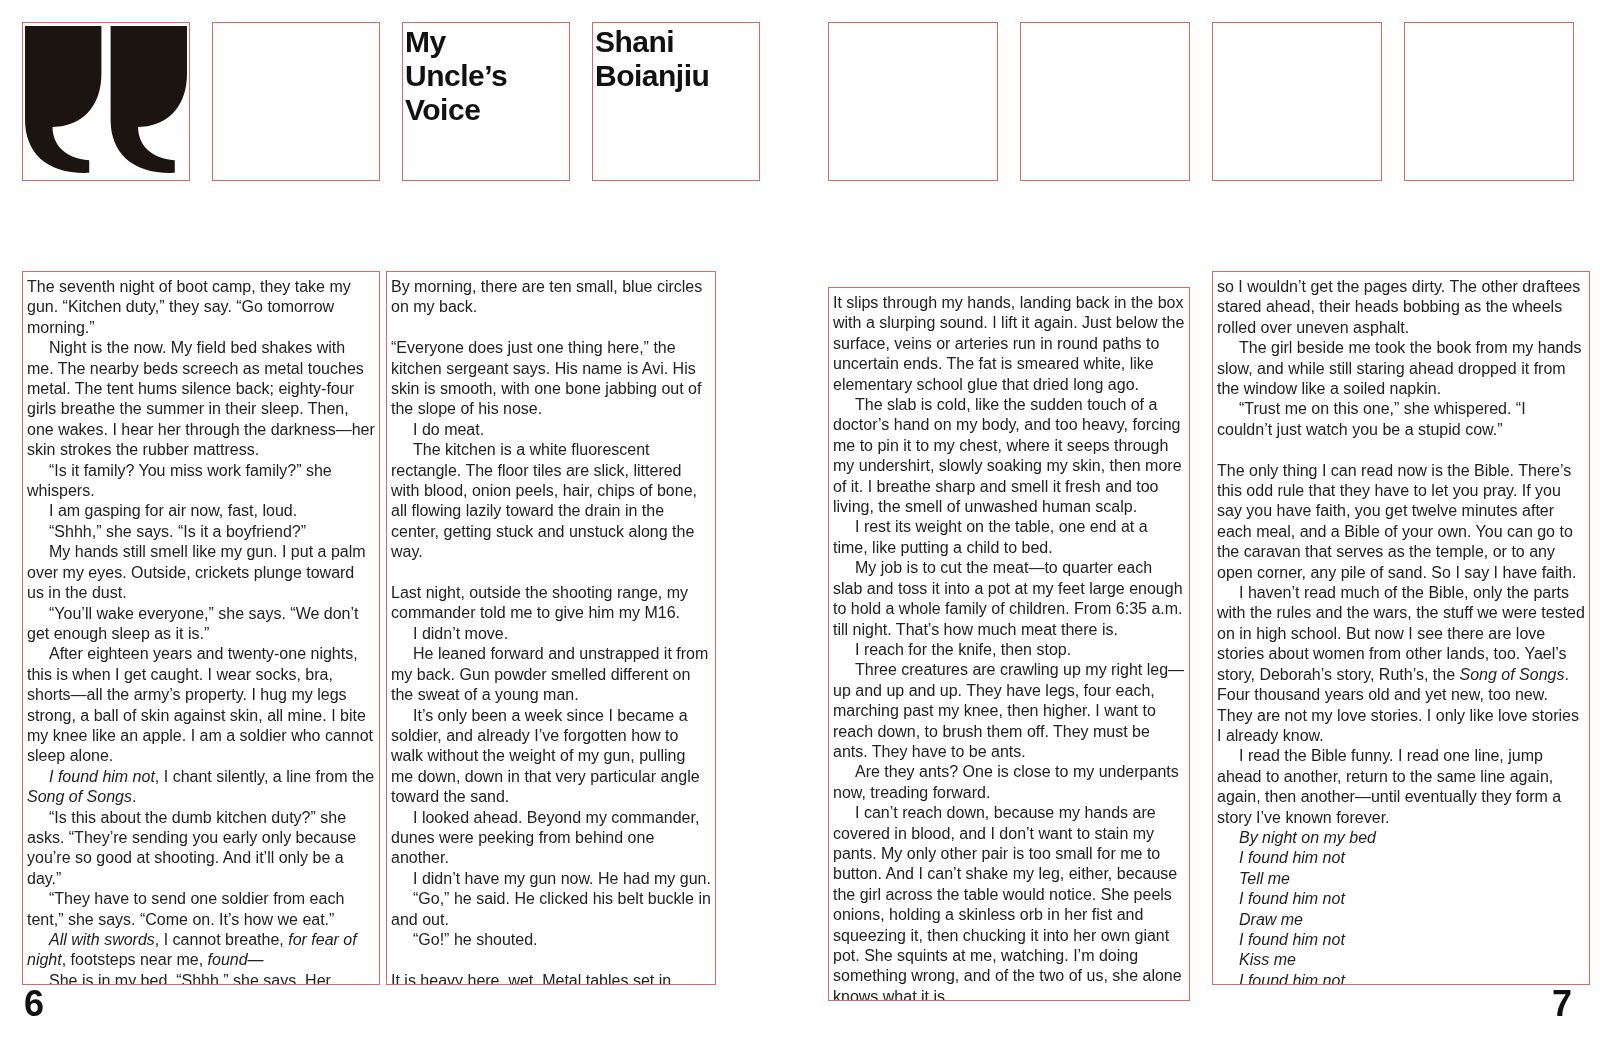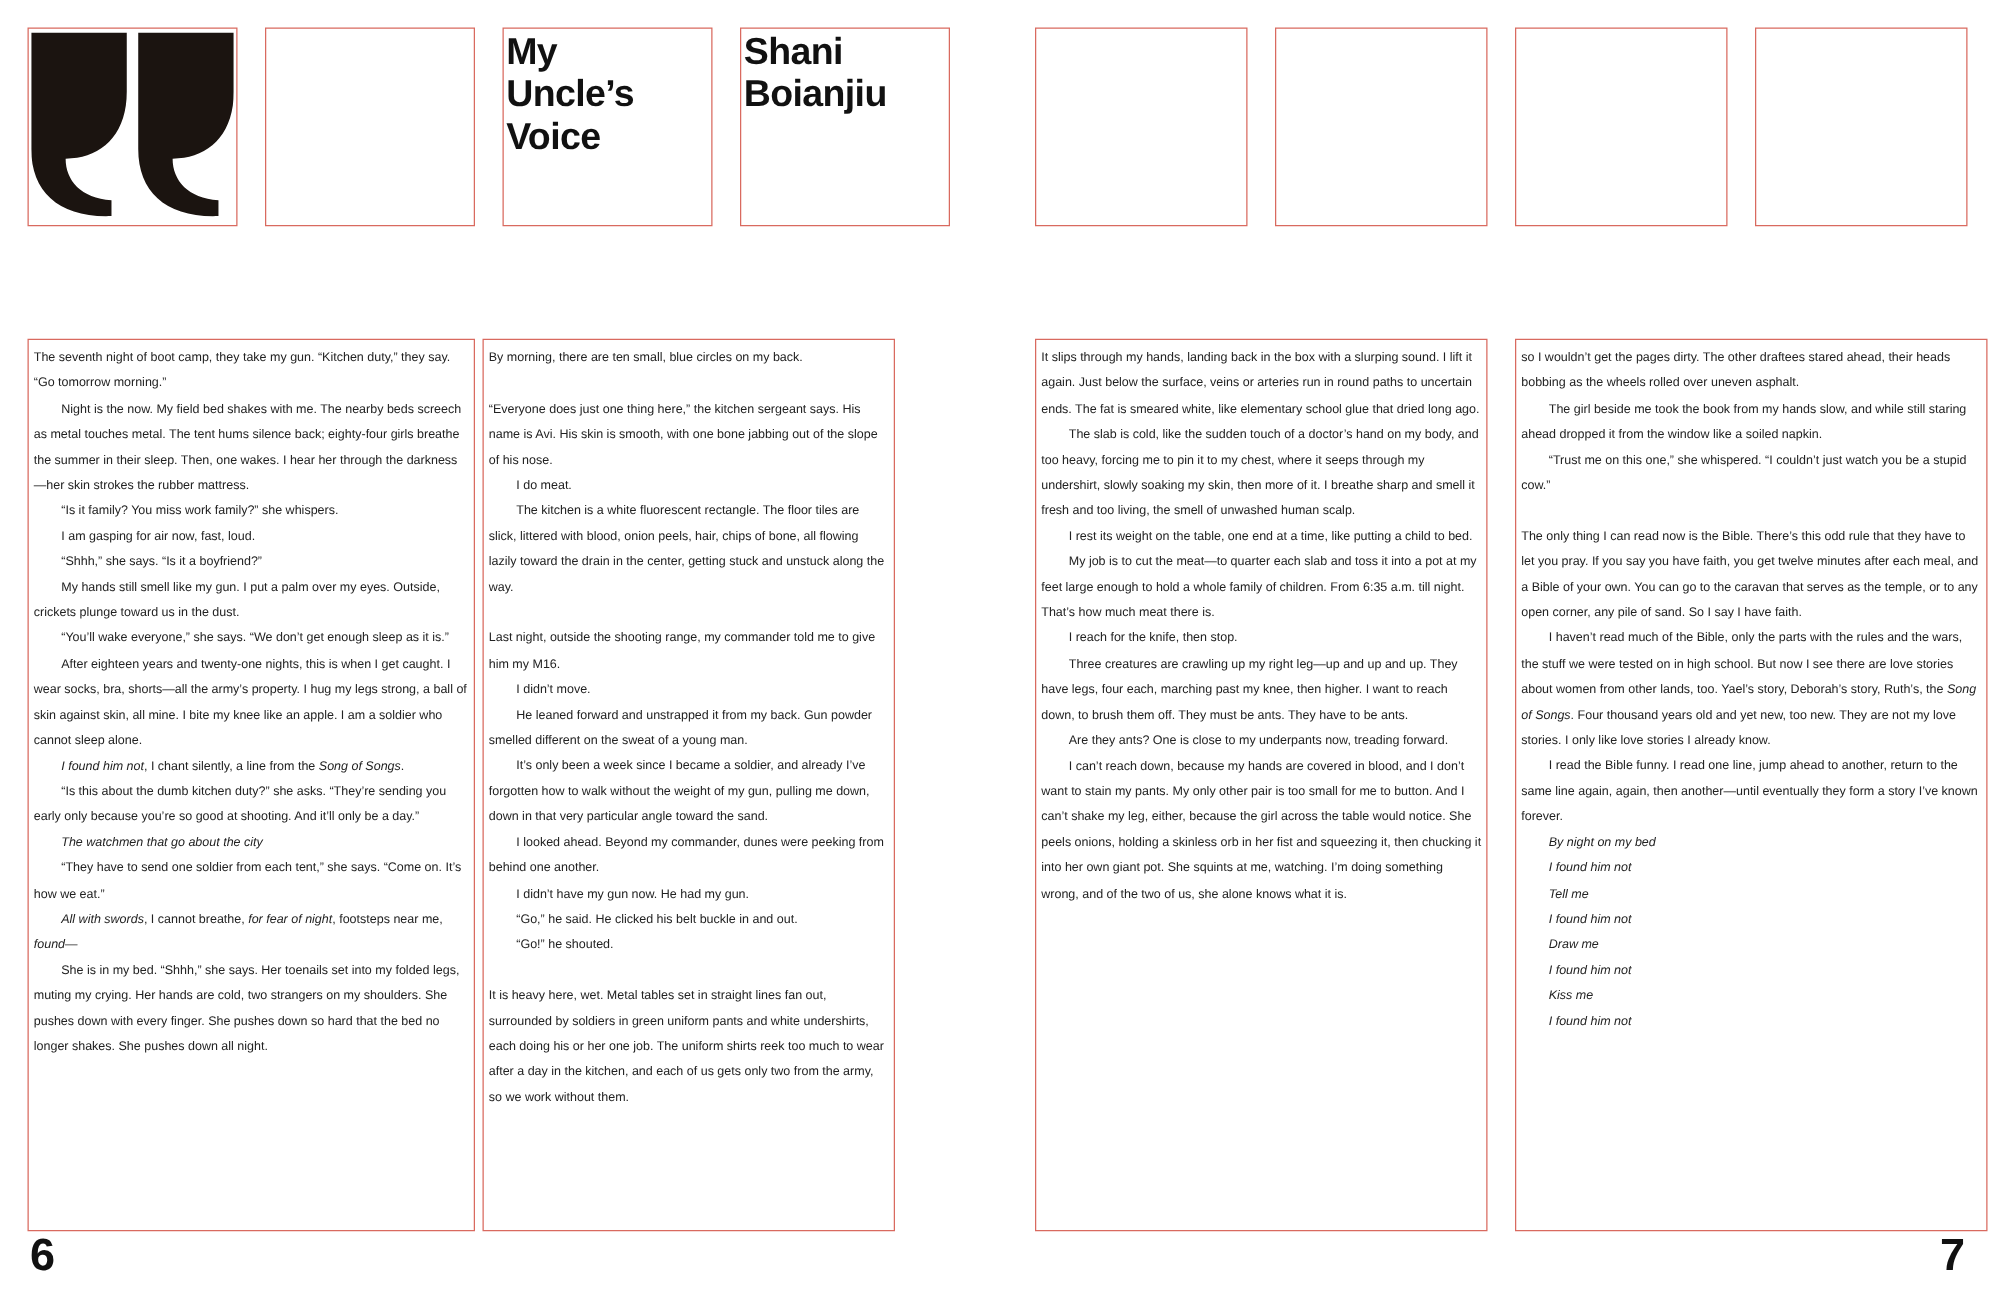--- a/index.html
+++ b/index.html
@@ -6,21 +6,21 @@
   body{
     width:1600px;height:1043px;position:relative;background:#ffffff;
     font-family:"Liberation Sans", sans-serif;color:#1f1f1f;overflow:hidden;
   }
   .frame{
     position:absolute;border:1px solid #d96a5f;background:#fff;box-sizing:border-box;
   }
   .topframe{top:22px;height:159px;}
   .textcol{
     top:271px;height:714px;overflow:hidden;
-    padding:5px 4px 0 4px;font-size:10px;line-height:20.4px;color:#222;
+    padding:5px 4px 0 4px;font-size:16px;line-height:20.4px;color:#222;
     text-align:left;
   }
   .para{margin:0;text-indent:0;}
   .para.ind{text-indent:22px;}
   .para.gap{margin-top:20.4px;}
   .para em{font-style:italic;}
   .headline{
     position:absolute;top:2px;left:2px;right:0;
     font-weight:bold;font-size:30px;line-height:34px;letter-spacing:-0.5px;
     color:#111;white-space:pre-line;
@@ -66,41 +66,40 @@
     <p class="para"><span>The seventh night of boot camp, they take my gun. “Kitchen duty,” they say. “Go tomorrow morning.”</span></p>
     <p class="para ind"><span>Night is the now. My field bed shakes with me. The nearby beds screech as metal touches metal. The tent hums silence back; eighty-four girls breathe the summer in their sleep. Then, one wakes. I hear her through the darkness—her skin strokes the rubber mattress.</span></p>
     <p class="para ind"><span>“Is it family? You miss work family?” she whispers.</span></p>
     <p class="para ind"><span>I am gasping for air now, fast, loud.</span></p>
     <p class="para ind"><span>“Shhh,” she says. “Is it a boyfriend?”</span></p>
     <p class="para ind"><span>My hands still smell like my gun. I put a palm over my eyes. Outside, crickets plunge toward us in the dust.</span></p>
     <p class="para ind"><span>“You’ll wake everyone,” she says. “We don’t get enough sleep as it is.”</span></p>
     <p class="para ind"><span>After eighteen years and twenty-one nights, this is when I get caught. I wear socks, bra, shorts—all the army’s property. I hug my legs strong, a ball of skin against skin, all mine. I bite my knee like an apple. I am a soldier who cannot sleep alone.</span></p>
     <p class="para ind"><em>I found him not</em><span>, I chant silently, a line from the </span><em>Song of Songs</em><span>.</span></p>
     <p class="para ind"><span>“Is this about the dumb kitchen duty?” she asks. “They’re sending you early only because you’re so good at shooting. And it’ll only be a day.”</span></p>
-    <p class="para ind"><em>The watchmen that go about the city</em></p>
     <p class="para ind"><span>“They have to send one soldier from each tent,” she says. “Come on. It’s how we eat.”</span></p>
     <p class="para ind"><em>All with swords</em><span>, I cannot breathe, </span><em>for fear of night</em><span>, footsteps near me, </span><em>found—</em></p>
     <p class="para ind"><span>She is in my bed. “Shhh,” she says. Her toenails set into my folded legs, muting my crying. Her hands are cold, two strangers on my shoulders. She pushes down with every finger. She pushes down so hard that the bed no longer shakes. She pushes down all night.</span></p>
   </div>
 <div class="frame textcol" style="left:386px;width:330px;">
     <p class="para"><span>By morning, there are ten small, blue circles on my back.</span></p>
     <p class="para gap"><span>“Everyone does just one thing here,” the kitchen sergeant says. His name is Avi. His skin is smooth, with one bone jabbing out of the slope of his nose.</span></p>
     <p class="para ind"><span>I do meat.</span></p>
     <p class="para ind"><span>The kitchen is a white fluorescent rectangle. The floor tiles are slick, littered with blood, onion peels, hair, chips of bone, all flowing lazily toward the drain in the center, getting stuck and unstuck along the way.</span></p>
     <p class="para gap"><span>Last night, outside the shooting range, my commander told me to give him my M16.</span></p>
     <p class="para ind"><span>I didn’t move.</span></p>
     <p class="para ind"><span>He leaned forward and unstrapped it from my back. Gun powder smelled different on the sweat of a young man.</span></p>
     <p class="para ind"><span>It’s only been a week since I became a soldier, and already I’ve forgotten how to walk without the weight of my gun, pulling me down, down in that very particular angle toward the sand.</span></p>
     <p class="para ind"><span>I looked ahead. Beyond my commander, dunes were peeking from behind one another.</span></p>
     <p class="para ind"><span>I didn’t have my gun now. He had my gun.</span></p>
     <p class="para ind"><span>“Go,” he said. He clicked his belt buckle in and out.</span></p>
     <p class="para ind"><span>“Go!” he shouted.</span></p>
     <p class="para gap"><span>It is heavy here, wet. Metal tables set in straight lines fan out, surrounded by soldiers in green uniform pants and white undershirts, each doing his or her one job. The uniform shirts reek too much to wear after a day in the kitchen, and each of us gets only two from the army, so we work without them.</span></p>
   </div>
-<div class="frame textcol" style="left:828px;width:362px;">
+<div class="frame textcol" style="left:828px;width:362px;margin-top:16px;">
     <p class="para"><span>It slips through my hands, landing back in the box with a slurping sound. I lift it again. Just below the surface, veins or arteries run in round paths to uncertain ends. The fat is smeared white, like elementary school glue that dried long ago.</span></p>
     <p class="para ind"><span>The slab is cold, like the sudden touch of a doctor’s hand on my body, and too heavy, forcing me to pin it to my chest, where it seeps through my undershirt, slowly soaking my skin, then more of it. I breathe sharp and smell it fresh and too living, the smell of unwashed human scalp.</span></p>
     <p class="para ind"><span>I rest its weight on the table, one end at a time, like putting a child to bed.</span></p>
     <p class="para ind"><span>My job is to cut the meat—to quarter each slab and toss it into a pot at my feet large enough to hold a whole family of children. From 6:35 a.m. till night. That’s how much meat there is.</span></p>
     <p class="para ind"><span>I reach for the knife, then stop.</span></p>
     <p class="para ind"><span>Three creatures are crawling up my right leg—up and up and up. They have legs, four each, marching past my knee, then higher. I want to reach down, to brush them off. They must be ants. They have to be ants.</span></p>
     <p class="para ind"><span>Are they ants? One is close to my underpants now, treading forward.</span></p>
     <p class="para ind"><span>I can’t reach down, because my hands are covered in blood, and I don’t want to stain my pants. My only other pair is too small for me to button. And I can’t shake my leg, either, because the girl across the table would notice. She peels onions, holding a skinless orb in her fist and squeezing it, then chucking it into her own giant pot. She squints at me, watching. I’m doing something wrong, and of the two of us, she alone knows what it is.</span></p>
   </div>
 <div class="frame textcol" style="left:1212px;width:378px;">

